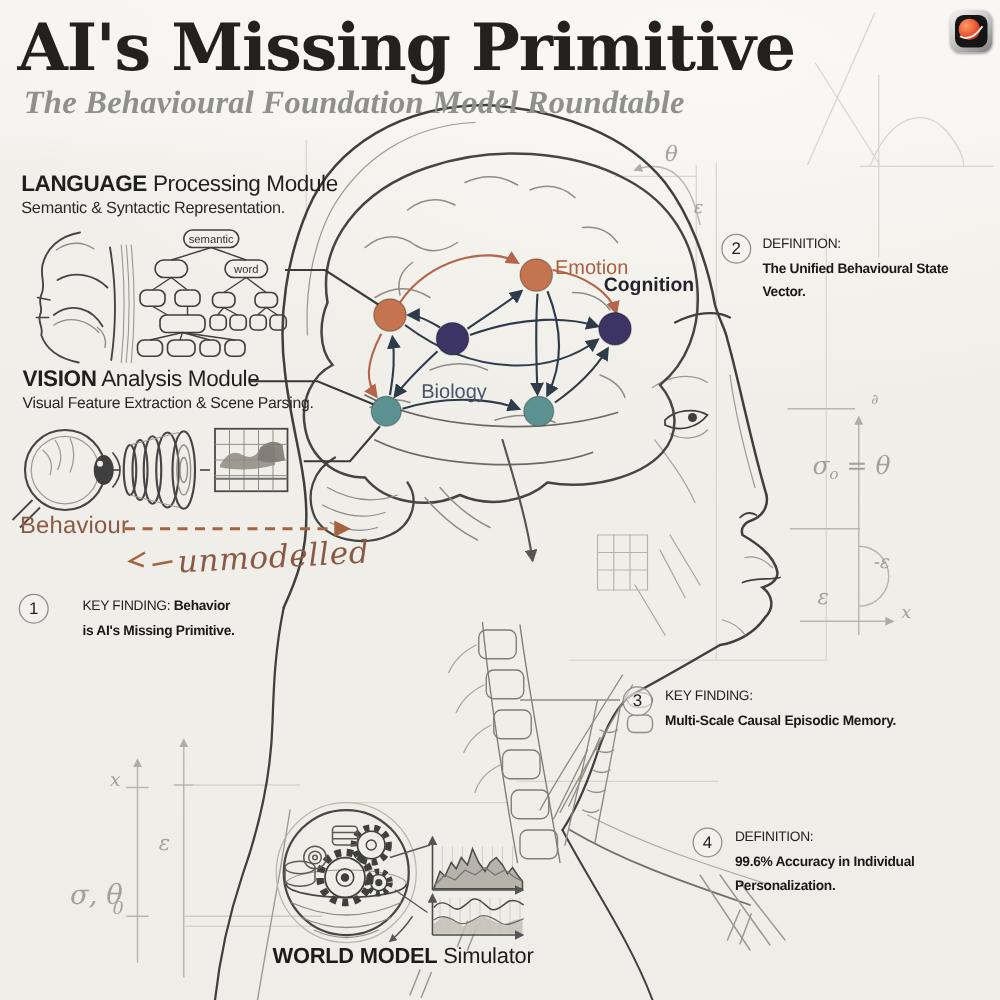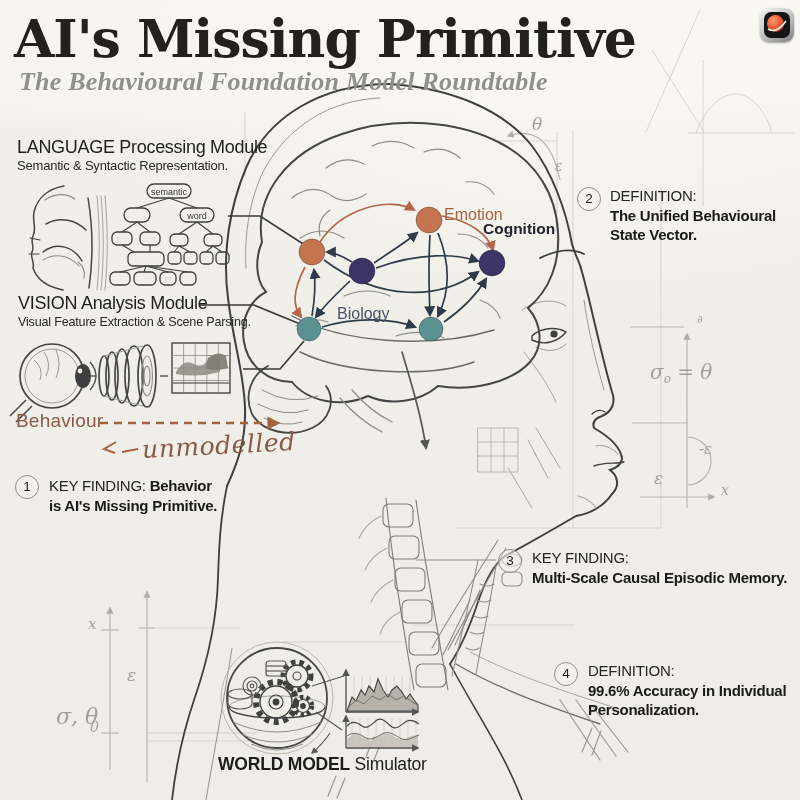--- a/index.html
+++ b/index.html
@@ -7,28 +7,28 @@
     position:relative;width:800px;height:800px;overflow:hidden;
     background:
       radial-gradient(900px 420px at 72% 6%, #f9f8f5, rgba(249,248,245,0) 65%),
       linear-gradient(#f7f5f1 0px, #f6f4f0 100px, #f1efe9 130px, #efede7 100%);
     font-family:"Liberation Sans",sans-serif;color:#1d1d1d;
   }
   .abs{position:absolute;}
   .title{font-family:"DejaVu Serif",serif;font-weight:bold;font-size:52px;letter-spacing:-1px;color:#222120;}
   .subtitle{font-family:"Liberation Serif",serif;font-style:italic;font-weight:bold;font-size:26px;color:#90908b;letter-spacing:.2px;}
   .mod-head{font-size:18px;letter-spacing:-.3px;color:#1f1f1f;white-space:nowrap;}
-  .mod-head b{font-weight:normal;}
+  .mod-head b{font-weight:bold;}
   .mod-sub{font-size:13px;letter-spacing:-.2px;color:#272727;white-space:nowrap;text-align:center;}
   .behaviour{font-size:19px;color:#8a5a44;letter-spacing:.2px;}
   .unmodelled{font-family:"DejaVu Serif",serif;font-style:italic;font-size:25px;color:#8a5a44;transform:rotate(-3deg);letter-spacing:.5px;}
   .node-label{font-size:16px;white-space:nowrap;}
   .co-circle{width:22px;height:22px;border:1.4px solid #8d8d86;border-radius:50%;
     font-size:13.5px;line-height:22px;text-align:center;color:#222;background:rgba(246,244,240,.55);}
-  .co-text{font-size:15px;line-height:19.5px;letter-spacing:-.25px;color:#242424;}
+  .co-text{font-size:11px;line-height:19.5px;letter-spacing:-.25px;color:#242424;}
   .co-text b{color:#191919;}
   .wm-label{font-size:17.5px;letter-spacing:-.2px;color:#1c1c1c;white-space:nowrap;}
   .mt{font-family:"DejaVu Serif",serif;font-style:italic;color:#a3a098;white-space:nowrap;}
   .mt .sub{font-size:60%;vertical-align:-4px;}
   #app-icon{width:34px;height:34px;border-radius:9px;
     background:linear-gradient(145deg,#f5f5f5,#bdbdbd 55%,#7d7d7d);
     box-shadow:0 1px 2px rgba(0,0,0,.35);}
   #app-icon .inner{position:absolute;left:4px;top:4px;width:26px;height:26px;border-radius:7px;background:#151515;overflow:hidden;}
   #app-icon .ball{position:absolute;left:3px;top:3px;width:17px;height:17px;border-radius:50%;
     background:radial-gradient(circle at 35% 32%, #ff9a68, #e8512d 55%, #8d1f10);}
@@ -436,21 +436,21 @@
   <div class="abs mod-sub" style="left:18px;top:315px;font-size:12.6px">Visual Feature Extraction &amp; Scene Parsing.</div>
 
   <div class="abs behaviour" style="left:16px;top:410px">Behaviour</div>
   <div class="abs unmodelled" style="left:142px;top:431px">unmodelled</div>
 
   <div class="abs node-label" style="left:444px;top:206px;color:#a8603e">Emotion</div>
   <div class="abs node-label" style="left:483px;top:220px;color:#23232d;font-weight:bold;font-size:15.5px">Cognition</div>
   <div class="abs node-label" style="left:337px;top:305px;color:#475369">Biology</div>
 
   <div class="abs co-circle" style="left:15px;top:475px">1</div>
-  <div class="abs co-text" style="left:49px;top:476px;width:215px">
+  <div class="abs co-text" style="left:66px;top:476px;width:215px">
     <span>KEY FINDING: </span><b>Behavior</b>
     <b style="display:block">is AI's Missing Primitive.</b>
   </div>
 
   <div class="abs co-circle" style="left:577px;top:187px">2</div>
   <div class="abs co-text" style="left:610px;top:186px;width:178px">
     <span style="display:block">DEFINITION:</span>
     <b>The Unified Behavioural State Vector.</b>
   </div>
 

